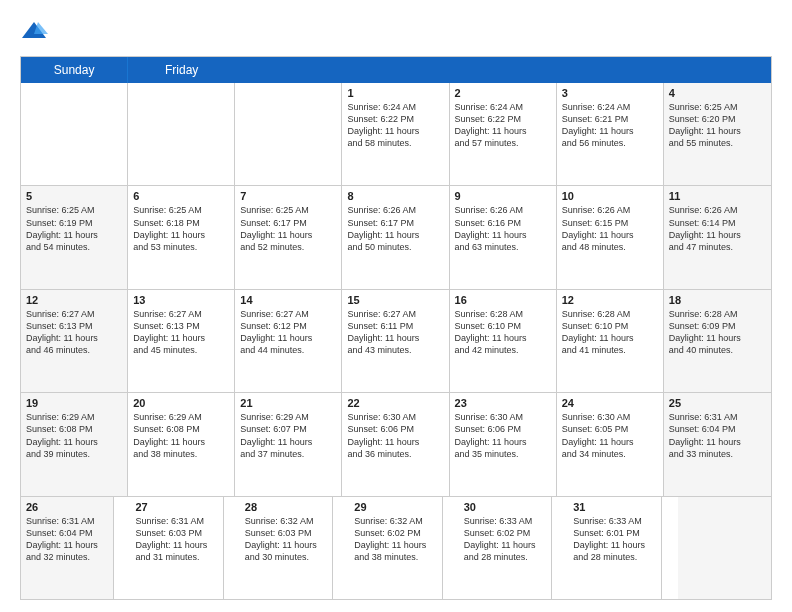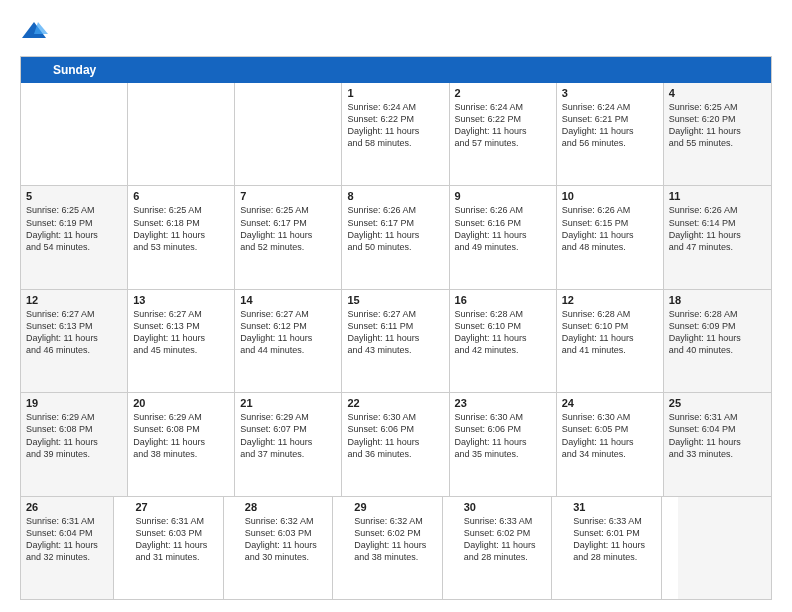--- a/index.html
+++ b/index.html
@@ -60,21 +60,21 @@
       border: 1px solid #ccc;
     }
     .cal-header {
       display: grid;
       grid-template-columns: repeat(7, 1fr);
       background: #1565c0;
     }
     .cal-header-cell {
       color: #fff;
       font-size: 12px;
-      font-weight: bold;
+      font-weight: normal;
       text-align: center;
       padding: 6px 4px;
       border-right: 1px solid #1976d2;
     }
     .cal-header-cell:last-child { border-right: none; }
     .cal-body {
       flex: 1;
       display: flex;
       flex-direction: column;
     }
@@ -127,20 +127,21 @@
     </div>
     <div class="title-block">
       <div class="month-title"></div>
       <div class="location"></div>
     </div>
   </div>
 
   <div class="calendar">
     <div class="cal-header" id="cal-header">
         <div class="cal-header-cell">Sunday</div>
+        <div class="cal-header-cell">Friday</div>
       </div>
     <div class="cal-body" id="cal-body">
         <div class="cal-row">
           <div class="cal-cell empty"></div>
           <div class="cal-cell empty"></div>
           <div class="cal-cell empty"></div>
           <div class="cal-cell">
             <span class="day-num">1</span>
             <span class="cell-line">Sunrise: 6:24 AM</span>
             <span class="cell-line">Sunset: 6:22 PM</span>
@@ -196,21 +197,21 @@
             <span class="cell-line">Sunrise: 6:26 AM</span>
             <span class="cell-line">Sunset: 6:17 PM</span>
             <span class="cell-line">Daylight: 11 hours</span>
             <span class="cell-line">and 50 minutes.</span>
           </div>
           <div class="cal-cell">
             <span class="day-num">9</span>
             <span class="cell-line">Sunrise: 6:26 AM</span>
             <span class="cell-line">Sunset: 6:16 PM</span>
             <span class="cell-line">Daylight: 11 hours</span>
-            <span class="cell-line">and 49 minutes.</span>
+            <span class="cell-line">and 63 minutes.</span>
           </div>
           <div class="cal-cell">
             <span class="day-num">10</span>
             <span class="cell-line">Sunrise: 6:26 AM</span>
             <span class="cell-line">Sunset: 6:15 PM</span>
             <span class="cell-line">Daylight: 11 hours</span>
             <span class="cell-line">and 48 minutes.</span>
           </div>
           <div class="cal-cell shaded">
             <span class="day-num">11</span>

